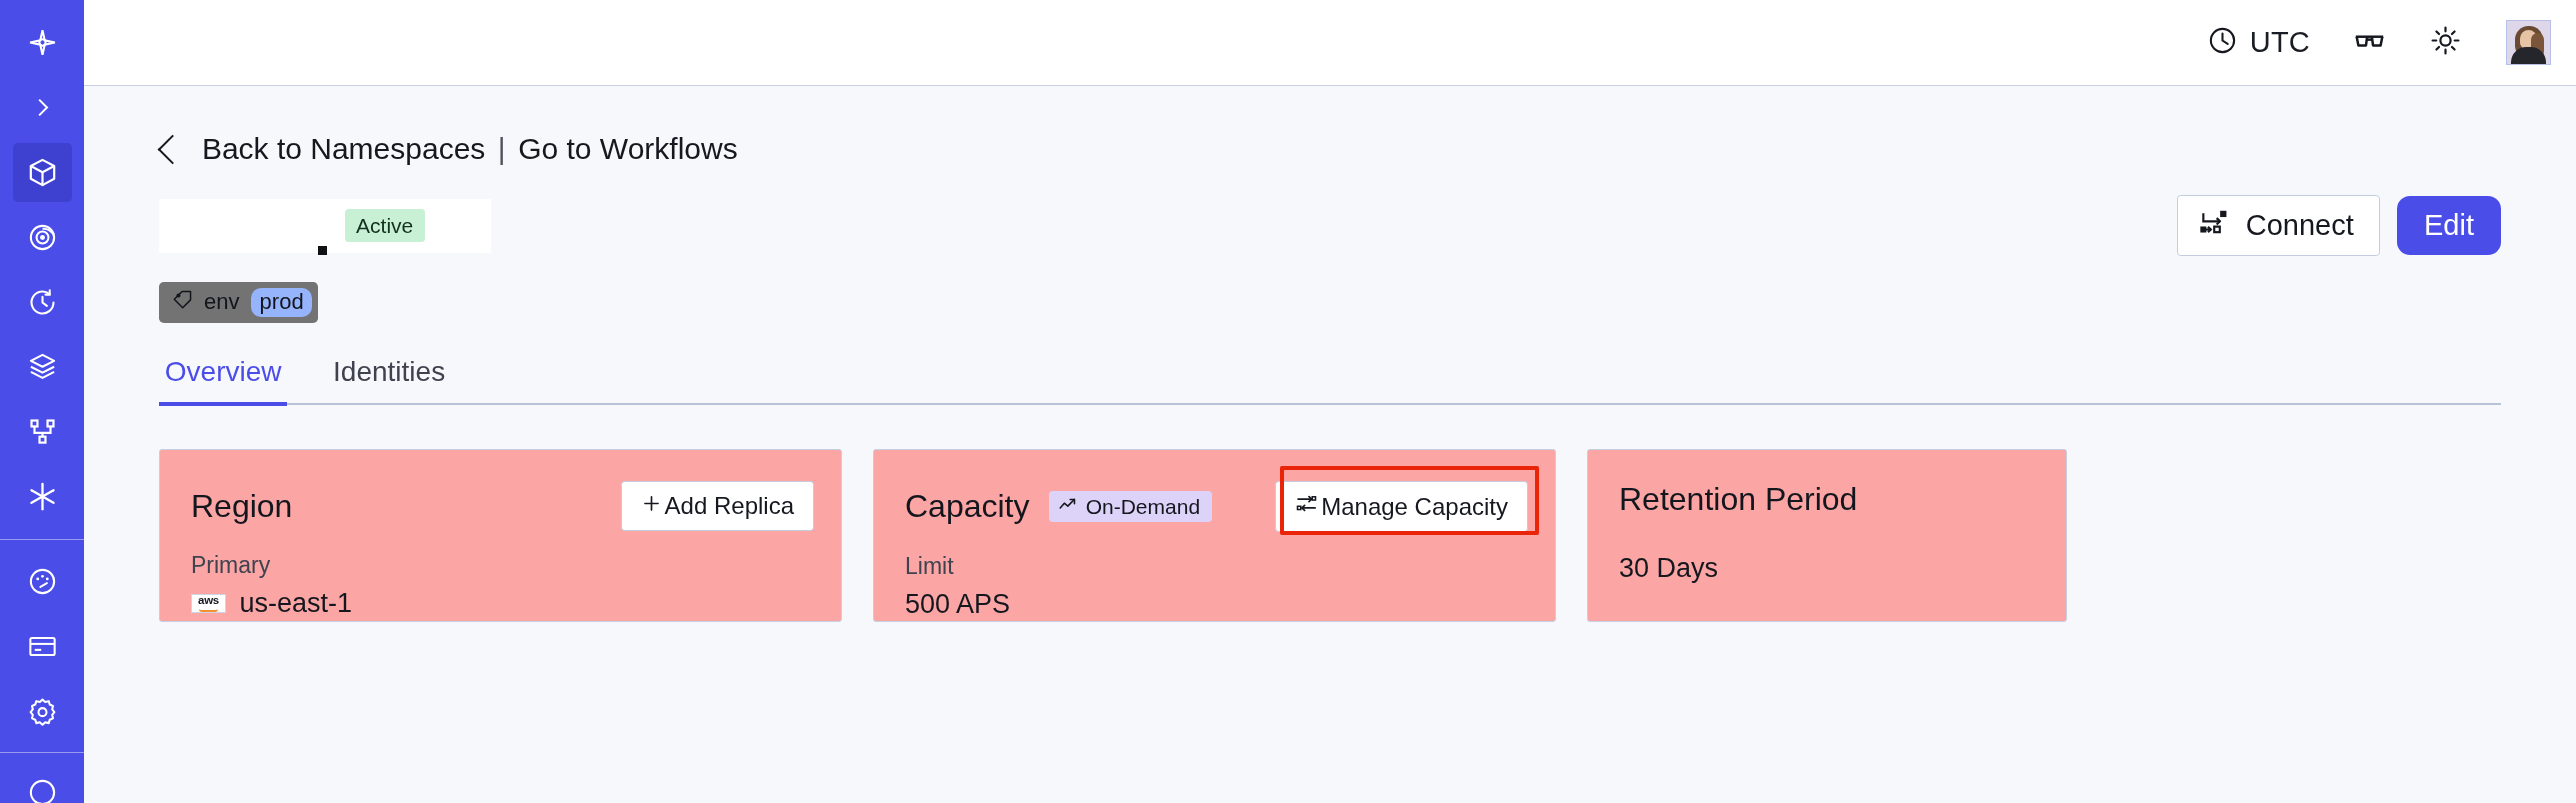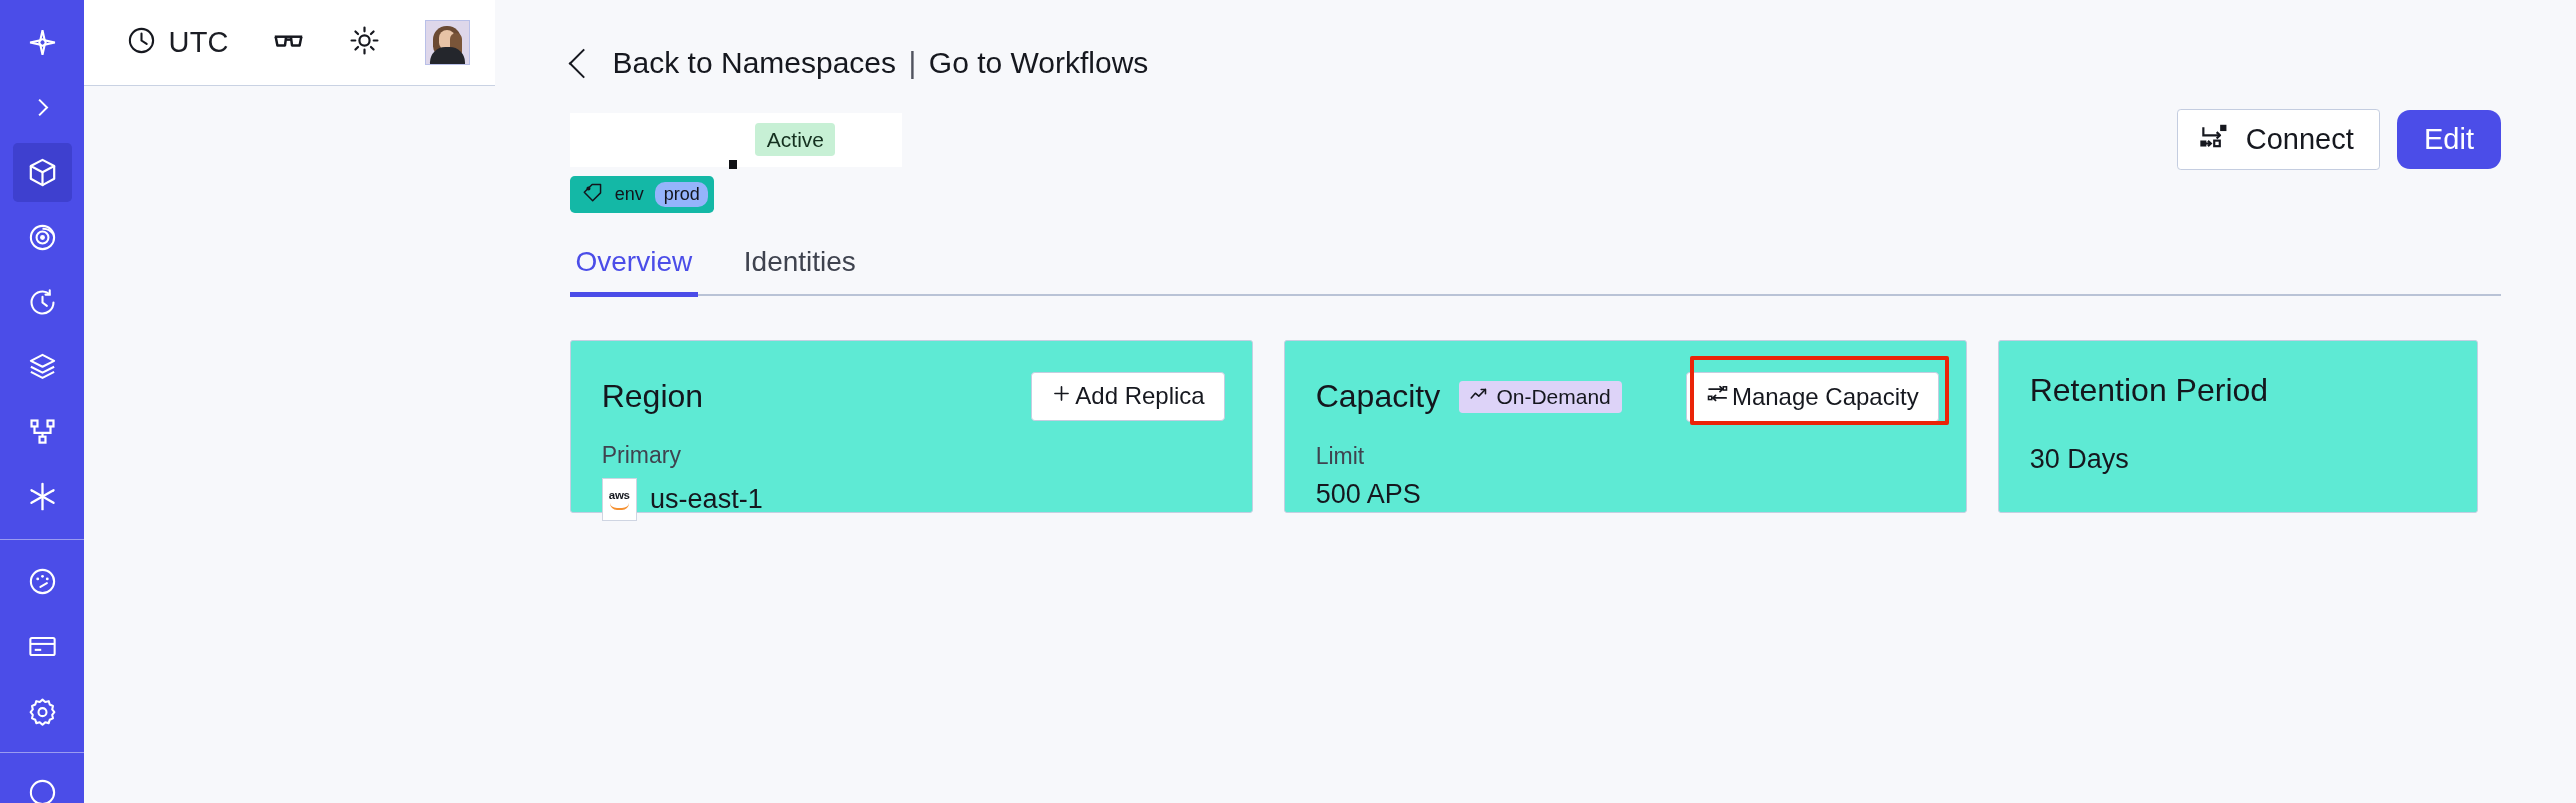--- a/index.html
+++ b/index.html
@@ -30,21 +30,21 @@
   }
   .side-btn svg { display: block; }
   .side-btn.active { background: #3e40cf; }
   .side-sep {
     width: 84px; height: 1px; background: #9a9bf0;
     margin: 7.7px 0 11.5px 0; flex: 0 0 auto;
   }
   .side-sep.bottom { margin: 5.8px 0 9.6px 0; }
 
   
-  .main { flex: 1; height: 804px; display: flex; min-width: 0; }
+  .main { flex: 1; height: 804px; display: flex; flex-direction: column; min-width: 0; }
 
   .topbar {
     height: 86px; min-height: 86px;
     background: #ffffff;
     border-bottom: 1.9px solid #c9d2e3;
     display: flex; align-items: center; justify-content: flex-end;
     padding-right: 25px;
   }
   .top-item {
     display: flex; align-items: center; gap: 11.5px;
@@ -129,24 +129,25 @@
     background: #4b4de8; color: #fff;
     border: none; border-radius: 13px;
     padding: 13.4px 27px;
     font-size: 29px; cursor: pointer;
     font-family: "Liberation Sans", sans-serif;
   }
 
   .tag-row { margin-bottom: 33px; }
   .tag {
     display: inline-flex; align-items: center; gap: 11.5px;
-    background: #14b8a6; border-radius: 4.8px;
+    background: #737373; border-radius: 4.8px;
     padding: 5.8px 5.8px 5.8px 12.5px;
-    font-size: 18px; color: #13151c;
+    font-size: 22px; color: #13151c;
     cursor: pointer;
+    margin-top: 20px;
   }
   .tag-val { background: #95b4fb; border-radius: 10px; padding: 1.9px 8.6px; }
 
   .tabs {
     display: flex; align-items: flex-end; gap: 40px;
     border-bottom: 2.9px solid #b9c3d6;
     margin-bottom: 44px;
   }
   .tab {
     font-size: 28px; color: #3f434f;
@@ -155,21 +156,21 @@
   }
   .tab.active { color: #4b4de8; }
   .tab.active::after {
     content: ""; position: absolute;
     left: 0; right: 0; bottom: -2.9px; height: 4.8px;
     background: #4b4de8;
   }
 
   .cards { display: flex; gap: 31px; align-items: stretch; }
   .card {
-    background: #5eead4; border: 1.9px solid #c4cfe2;
+    background: #fca5a5; border: 1.9px solid #c4cfe2;
     border-radius: 2.9px;
     padding: 31px 27px 31px 31px;
     height: 173px;
     position: relative;
   }
   .card-region   { width: 683px; flex: 0 0 683px; }
   .card-capacity { width: 683px; flex: 0 0 683px; }
   .card-retention{ width: 480px; flex: 0 0 480px; }
 
   .card-head { display: flex; align-items: center; margin-bottom: 21px; }
@@ -192,21 +193,21 @@
   }
   .highlight-box {
     position: absolute;
     border: 4.8px solid #ea2408;
     border-radius: 1.9px;
     pointer-events: none;
   }
   .card-label { font-size: 23px; color: #3f434f; margin-bottom: 9.6px; }
   .card-value { font-size: 27px; color: #15171e; display: flex; align-items: center; gap: 13.4px; }
   .aws-chip {
-    width: 35px; height: 43px; border: 1px solid #cfd5e2; background: #fff;
+    width: 35px; height: 19px; border: 1px solid #cfd5e2; background: #fff;
     display: inline-flex; flex-direction: column; align-items: center; justify-content: center;
     flex: 0 0 35px;
     text-align: center;
   }
   .aws-chip .aws-txt { font-size: 11.5px; font-weight: bold; color: #16191f; line-height: 1; letter-spacing: -0.3px; }
   .aws-chip .aws-smile {
     width: 19px; height: 6.7px; margin-top: 1.9px;
     border-bottom: 2.9px solid #f59030;
     border-radius: 0 0 11.5px 11.5px;
   }

